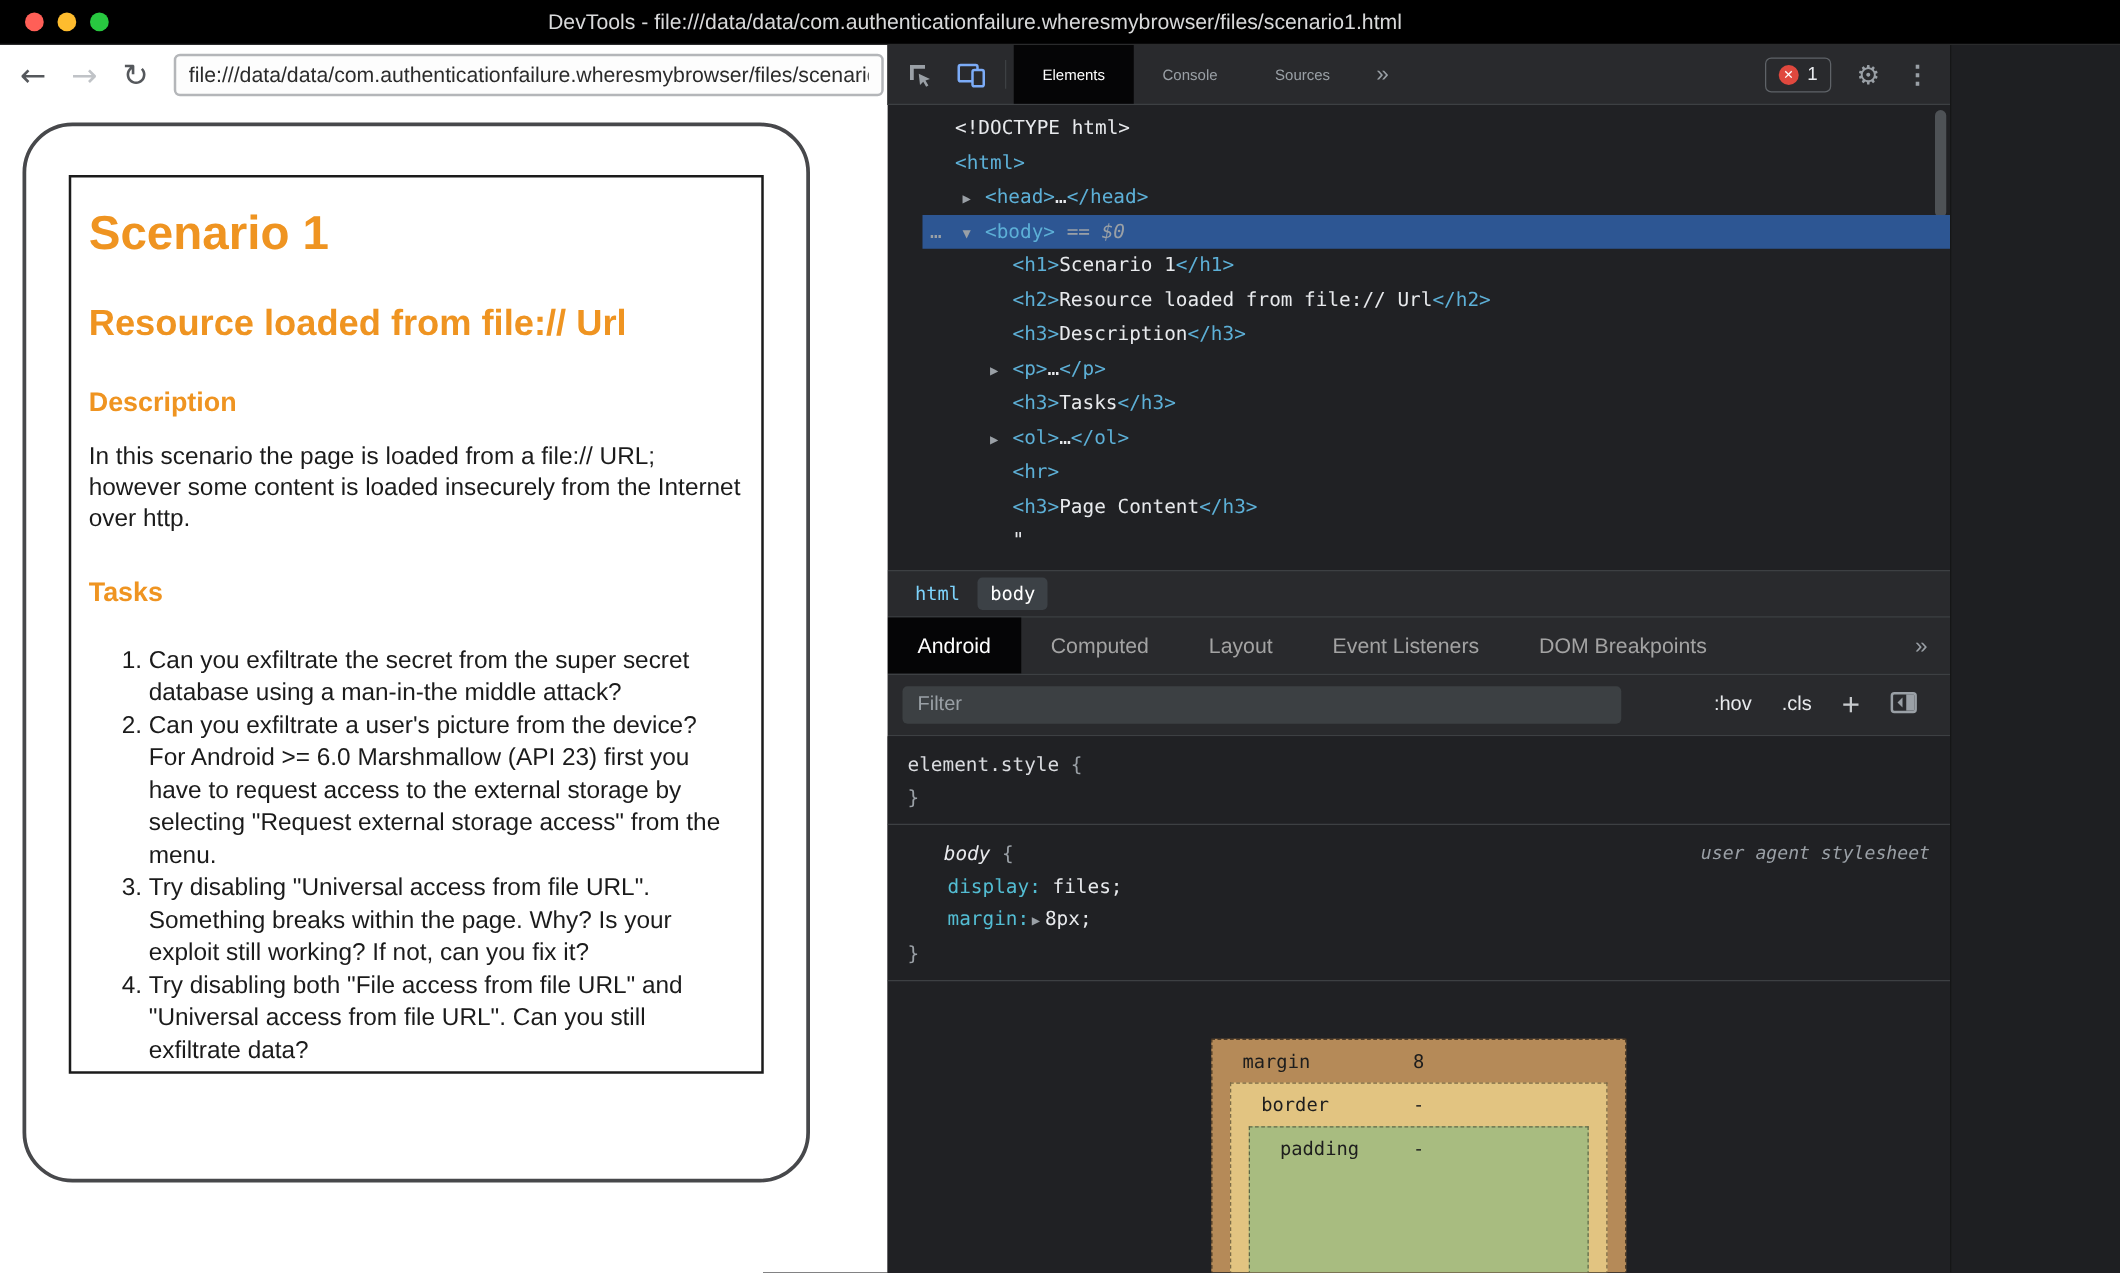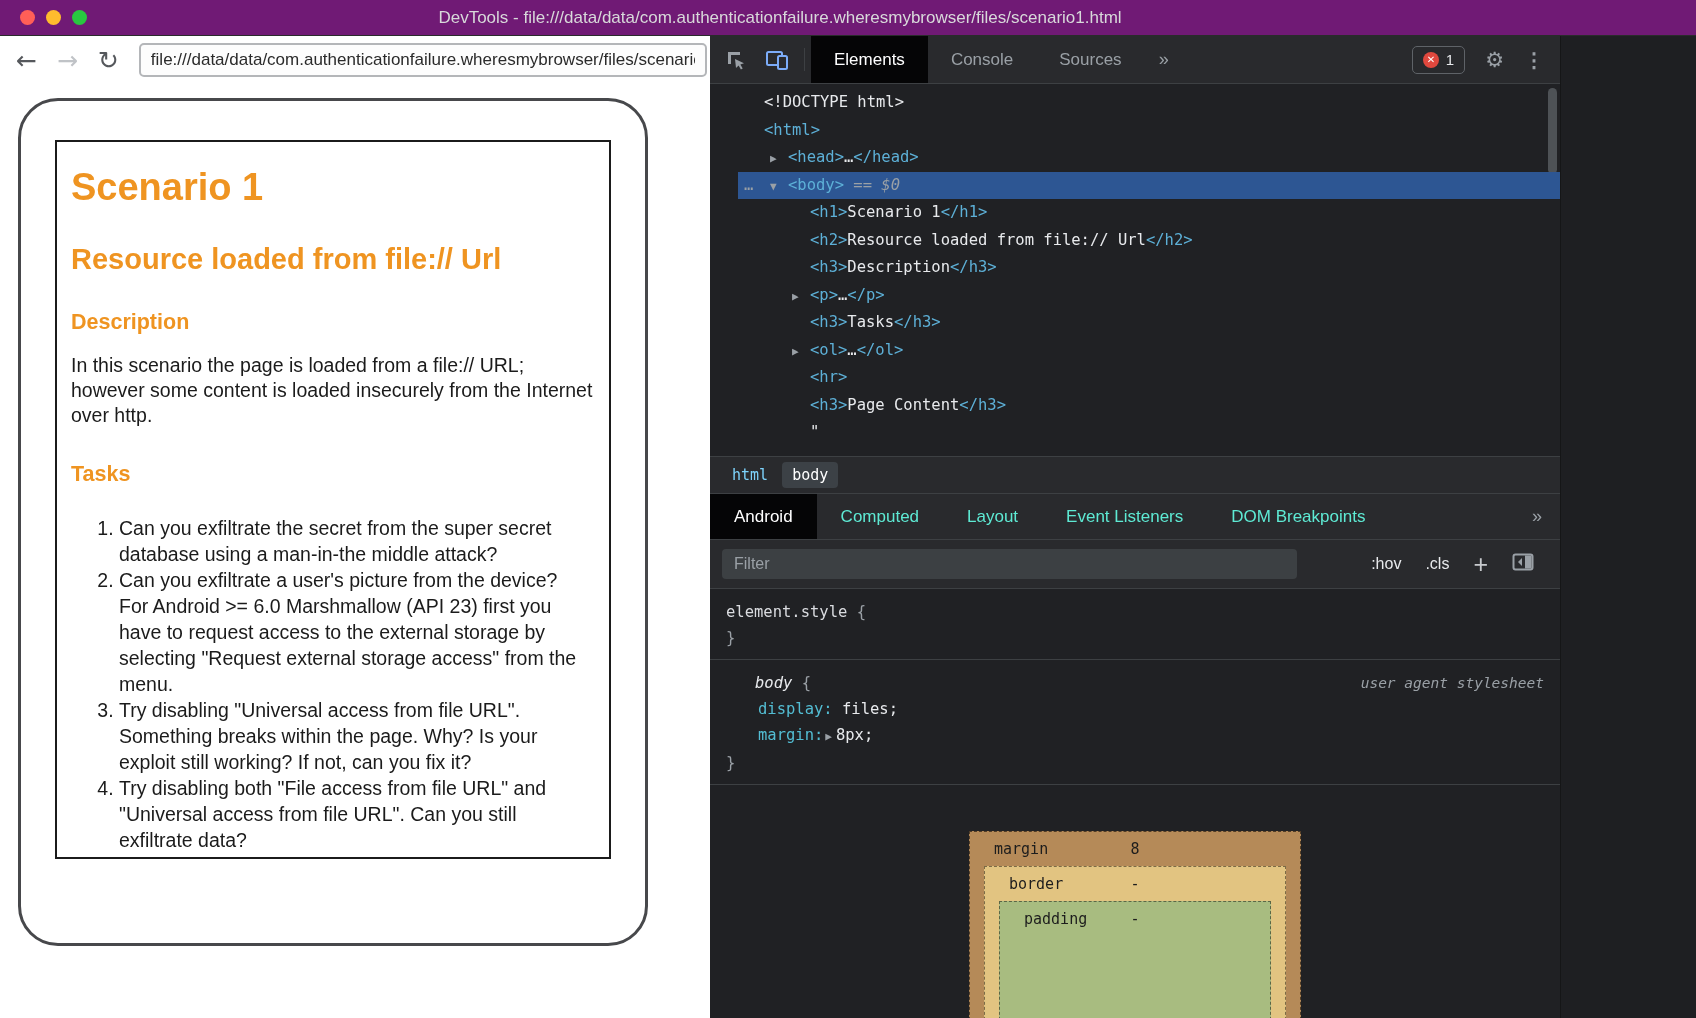--- a/index.html
+++ b/index.html
@@ -1,20 +1,20 @@
 <!DOCTYPE html>
 <html><head>
 <meta charset="utf-8">
 <style>
   * { margin:0; padding:0; box-sizing:border-box; }
   html,body { width:1696px; height:1018px; overflow:hidden; background:#202124;
               font-family:"Liberation Sans", sans-serif; }
 
   
-  .titlebar { position:relative; height:36px; background:#701a75; border-bottom:1px solid #2a2b2c; }
+  .titlebar { position:relative; height:36px; background:#000000; border-bottom:1px solid #2a2b2c; }
   .lights { position:absolute; left:20px; top:10px; display:flex; gap:11px; }
   .light { width:15px; height:15px; border-radius:50%; }
   .light.red{ background:#ff5f57; } .light.yellow{ background:#febc2e; } .light.green{ background:#28c840; }
   .win-title { position:absolute; left:0; top:0; width:1560px; height:36px; line-height:36px;
                text-align:center; color:#d8d9da; font-size:17px; font-weight:500;
                white-space:nowrap; overflow:hidden; }
 
   .content-row { display:flex; height:982px; }
 
   
@@ -39,21 +39,21 @@
 
   
   .devtools { width:850px; background:#202124; display:flex; flex-direction:column; color:#e8eaed; }
   .bg-filler { flex:1; background:#1e1f22; border-left:1px solid #151617; }
 
   .dt-toolbar { height:48px; background:#292a2d; border-bottom:1px solid #3d4043;
                 display:flex; align-items:stretch; }
   .dt-icon-btn { display:flex; align-items:center; justify-content:center; padding:0 8px; }
   .dt-icon-btn:first-child { margin-left:6px; }
   .dt-sep { width:1px; background:#3d4043; margin:12px 6px; }
-  .dt-tab { display:flex; align-items:center; padding:0 23px; font-size:17px; color:#9aa0a6; }
+  .dt-tab { display:flex; align-items:center; padding:0 23px; font-size:12px; color:#9aa0a6; }
   .dt-tab.active { background:#050506; color:#ffffff; }
   .more-tabs { display:flex; align-items:center; padding:0 14px; color:#9aa0a6; font-size:18px; }
   .toolbar-right { margin-left:auto; display:flex; align-items:center; gap:20px; padding-right:16px; }
   .err-badge { display:flex; align-items:center; gap:7px; border:1px solid #5f6368; border-radius:5px;
                height:28px; padding:0 10px; }
   .err-circle { width:16px; height:16px; border-radius:50%; background:#e0483e; color:#fff; font-size:10px;
                 display:flex; align-items:center; justify-content:center; }
   .err-count { font-size:15px; color:#e8eaed; }
   .gear { font-size:21px; color:#9aa0a6; font-family:"DejaVu Sans", sans-serif; }
   .kebab { font-size:20px; color:#9aa0a6; font-weight:bold; }
@@ -71,21 +71,21 @@
   .tk-meta { color:#9aa0a6; font-style:italic; }
   .tree-scrollbar { position:absolute; right:3px; top:4px; width:9px; height:86px; border-radius:5px; background:#4e5256; }
 
   .crumb-bar { height:37px; background:#292a2d; border-top:1px solid #3d4043;
                display:flex; align-items:center; gap:4px; padding-left:12px;
                font-family:"DejaVu Sans Mono", monospace; font-size:15px; }
   .crumb { padding:4px 10px; color:#7dd3fc; border-radius:4px; }
   .crumb.active { background:#3c4146; color:#ffffff; }
 
   .side-tabs { height:46px; background:#292a2d; border-top:1px solid #3d4043; display:flex; align-items:stretch; }
-  .side-tab { display:flex; align-items:center; padding:0 24px; font-size:17px; color:#5eead4; }
+  .side-tab { display:flex; align-items:center; padding:0 24px; font-size:17px; color:#a3a3a3; }
   .side-tab.active { background:#050506; color:#ffffff; }
   .side-more { margin-left:auto; display:flex; align-items:center; padding:0 18px; color:#9aa0a6; font-size:18px; }
 
   .filter-row { height:50px; background:#292a2d; border-top:1px solid #3d4043; border-bottom:1px solid #3d4043;
                 display:flex; align-items:center; padding:0 12px; }
   .filter-input { width:575px; height:30px; background:#3c4043; border:none; border-radius:4px;
                   color:#e8eaed; font-size:16px; padding:0 12px; outline:none; }
   .filter-input::placeholder { color:#9aa0a6; }
   .filter-right { margin-left:auto; display:flex; align-items:center; gap:24px; padding-right:14px; }
   .tog { font-size:16px; color:#e8eaed; }

